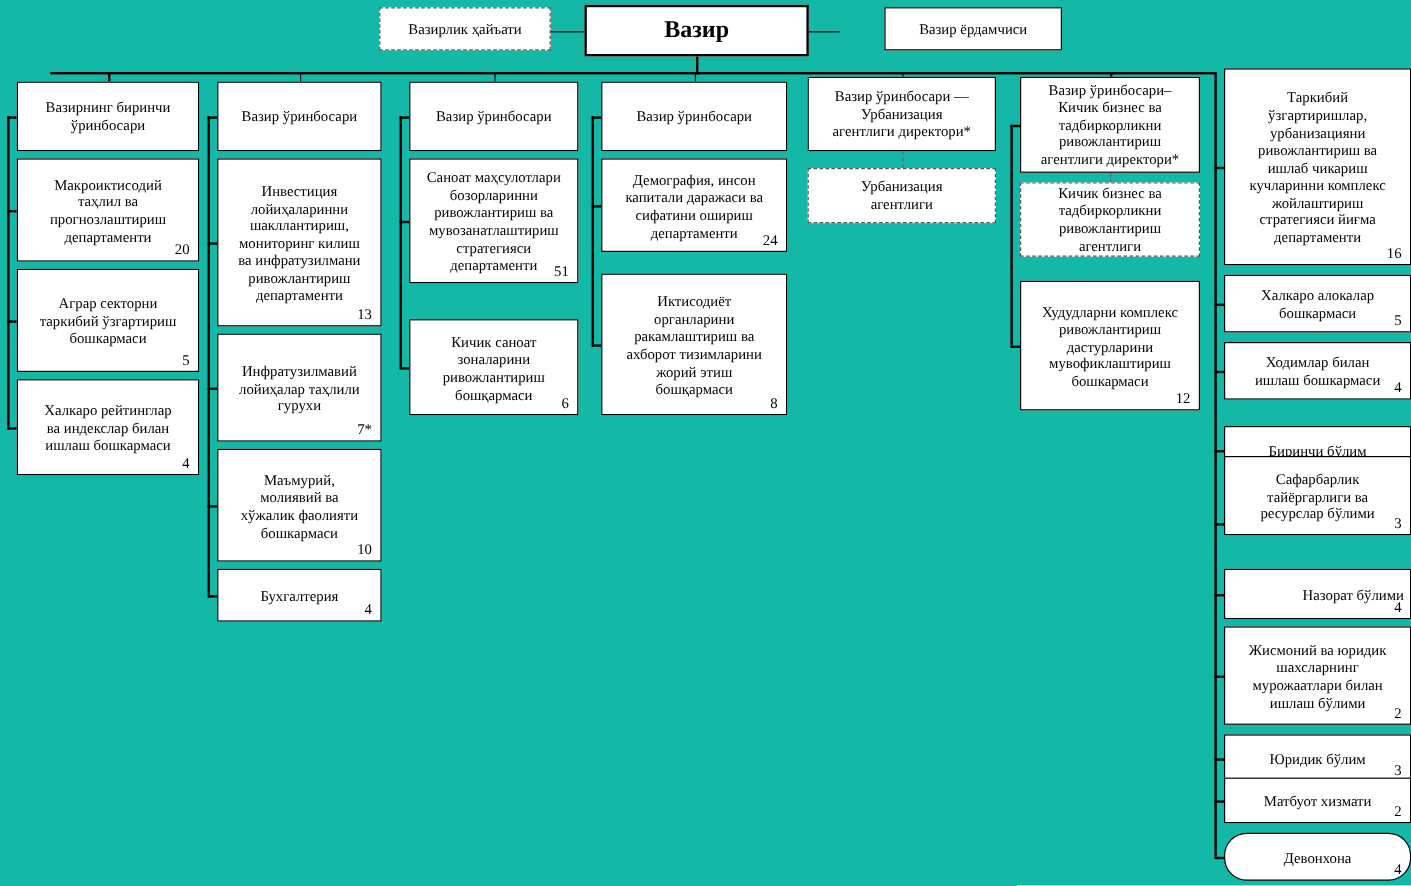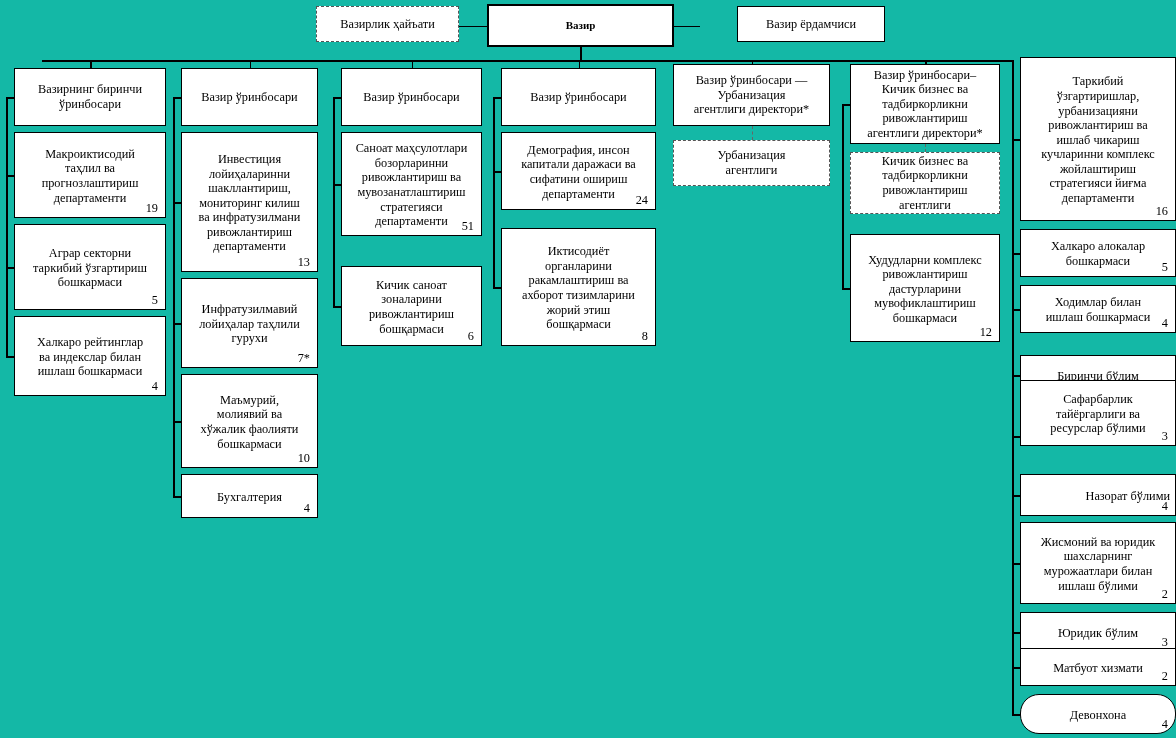--- a/index.html
+++ b/index.html
@@ -32,21 +32,21 @@
     z-index:5;
   }
   .box.dashed{
     border:1.5px dashed #555;
   }
   .box.thick{
     border:2.4px solid #000;
   }
   .box.bold{
     font-weight:bold;
-    font-size:11px;
+    font-size:20px;
   }
   .box .title{
     white-space:pre-line;
     display:block;
     width:100%;
   }
   
   .box .cnt{
     position:absolute;
     right:7px;
@@ -96,21 +96,21 @@
       <span class="title">Вазирнинг биринчи ўринбосари</span>
     </div>
     <div class="ln v" style="left: 6px; top: 97px; height: 259px;"></div>
     <div class="ln h" style="left: 6px; top: 97px; width: 8px;"></div>
     <div class="ln h" style="left: 6px; top: 175px; width: 8px;"></div>
     <div class="box  has-cnt" style="left: 14px; top: 132px; width: 152px; height: 86px;">
       <span class="title">Макроиктисодий
 таҳлил ва
 прогнозлаштириш
 департаменти</span>
-      <span class="cnt">19</span>
+      <span class="cnt">20</span>
     </div>
     <div class="ln h" style="left: 6px; top: 267px; width: 8px;"></div>
     <div class="box  has-cnt" style="left: 14px; top: 224px; width: 152px; height: 86px;">
       <span class="title">Аграр секторни
 таркибий ўзгартириш
 бошкармаси</span>
       <span class="cnt">5</span>
     </div>
     <div class="ln h" style="left: 6px; top: 356px; width: 8px;"></div>
     <div class="box  has-cnt" style="left: 14px; top: 316px; width: 152px; height: 80px;">

